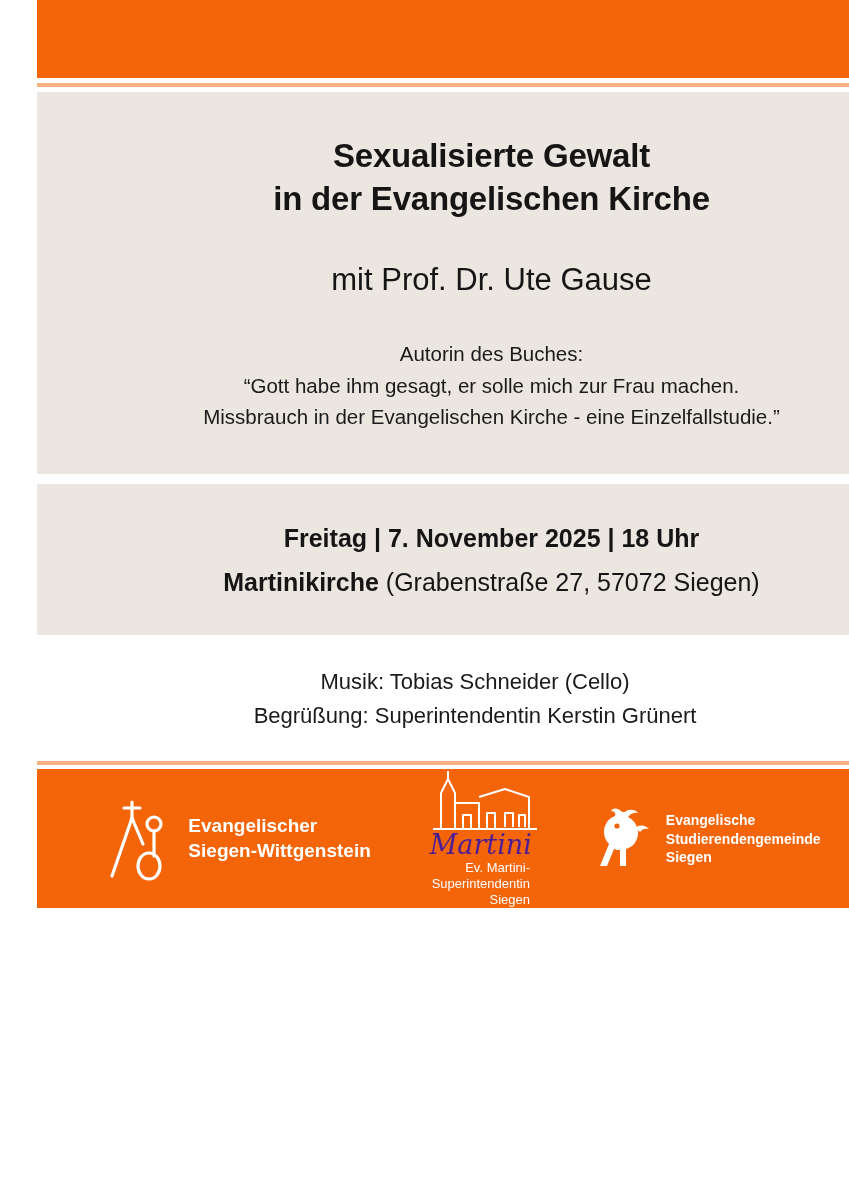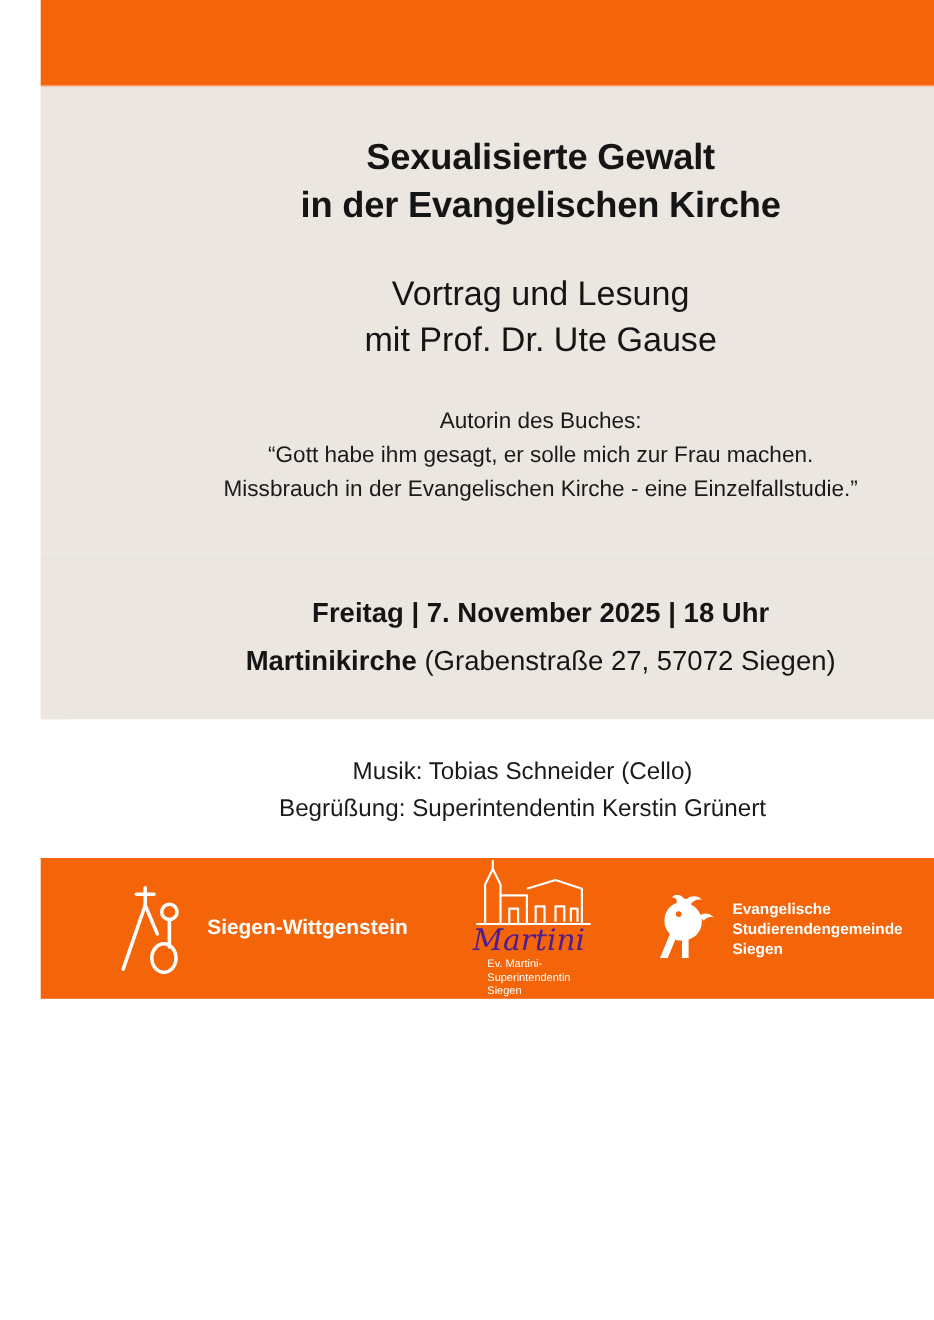--- a/index.html
+++ b/index.html
@@ -173,23 +173,23 @@
   }
   .logo-martini .script {
     font-family: "DejaVu Serif", serif;
     font-style: italic;
     font-size: 27px;
     line-height: 1;
     color: #4c1d95;
     margin-top: -2px;
   }
   .logo-martini .sub {
-    font-size: 10px;
+    font-size: 13px;
     line-height: 1.22;
-    text-align: left;
+    text-align: right;
     color: #ffffff;
   }
   .logo-martini .sub span { display: block; }
 
   .logo-esg {
     gap: 13px;
   }
   .logo-esg .logo-text {
     font-size: 14px;
     font-weight: bold;
@@ -209,21 +209,20 @@
   <div class="gap-white-1"></div>
   <div class="rule-peach"></div>
   <div class="gap-white-2"></div>
 
   <div class="block-beige main-block">
     <h1 class="title">
       <span>Sexualisierte Gewalt</span>
       <span class="line2">in der Evangelischen Kirche</span>
     </h1>
     <p class="subtitle">
-      <span>Vortrag und Lesung</span>
       <span class="line2">mit Prof. Dr. Ute Gause</span>
     </p>
     <p class="bookinfo">
       <span>Autorin des Buches:</span>
       <span>“Gott habe ihm gesagt, er solle mich zur Frau machen.</span>
       <span>Missbrauch in der Evangelischen Kirche - eine Einzelfallstudie.”</span>
     </p>
   </div>
 
   <div class="spacer-white-mid"></div>
@@ -253,20 +252,21 @@
             <path d="M30 22 L41 48"></path>
             <path d="M30 22 L30 6"></path>
             <path d="M22 12 L38 12"></path>
             <circle cx="52" cy="28" r="7"></circle>
             <path d="M52 35 L52 60"></path>
             <ellipse cx="47" cy="70" rx="11" ry="13"></ellipse>
           </g>
         </svg>
       </span>
       <div class="logo-text">
+        <span>Evangelischer</span>
         <span>Siegen-Wittgenstein</span>
       </div>
     </div>
 
     <div class="logo logo-martini">
       <span>
         <svg width="128" height="62" viewBox="0 0 128 62">
           <g stroke="#ffffff" stroke-width="2" fill="none" stroke-linejoin="round">
             <path d="M24 60 L24 24 L31 10 L38 24 L38 60"></path>
             <path d="M31 10 L31 2"></path>

